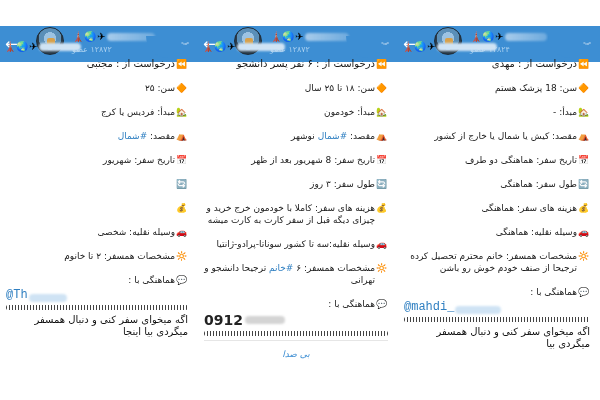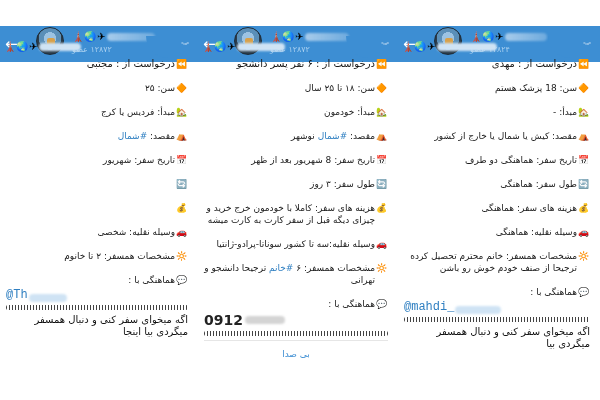--- a/index.html
+++ b/index.html
@@ -29,21 +29,21 @@
   .line .txt { flex: 0 1 auto; }
   .first { font-size: 10px; }
   .hash { color: #2f7fc1; margin-top: 17px; }
   .mention { direction: ltr; text-align: left; color: #2f7fc1; font-size: 12px; display: flex; align-items: flex-end; gap: 1px; font-family: Liberation Mono, monospace; }
   .mention .blur { background: #cfe3f4; }
   .phone { direction: ltr; text-align: left; color: #222; font-size: 14px; font-weight: bold; display: flex; align-items: center; gap: 2px; }
   .phone .blur { background: #d4d4d4; }
   .wave { height: 5px; margin: 3px 0 4px; background:
           repeating-linear-gradient(90deg, #222 0 1px, transparent 1px 3px); border-radius: 2px; opacity: .85; }
   .footer-text { font-size: 10px; line-height: 12px; color: #111; }
-  .mute { text-align: center; direction: rtl; color: #3d8ed3; font-size: 9px; margin-top: 8px; }
+  .mute { text-align: center; direction: rtl; color: #3d8ed3; font-size: 9px; margin-top: 8px; font-style: italic; }
   .sep { height: 1px; background: #e6e6e6; margin-top: 4px; }
 </style>
 </head>
 <body>
 
 <div class="panel p1">
   <div class="topgap"></div>
   <div class="header">
     <span class="back">←</span>
     <div class="avatar"></div>

